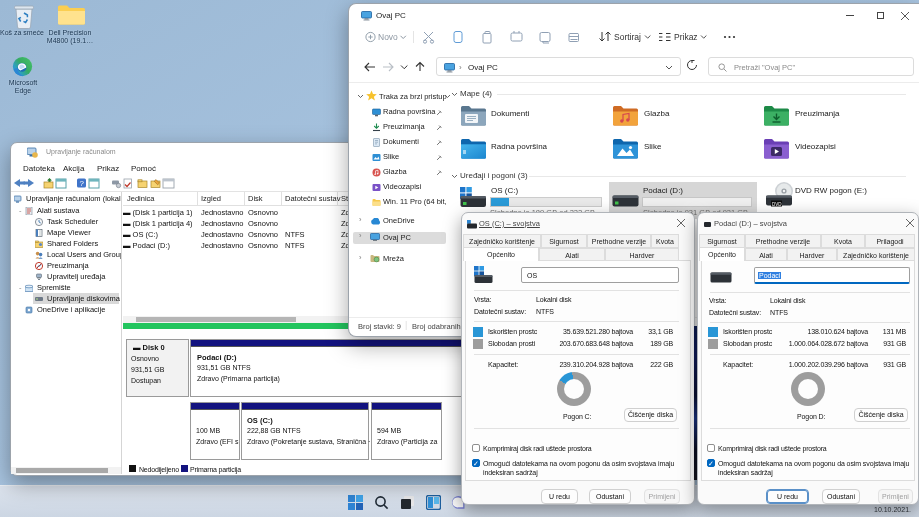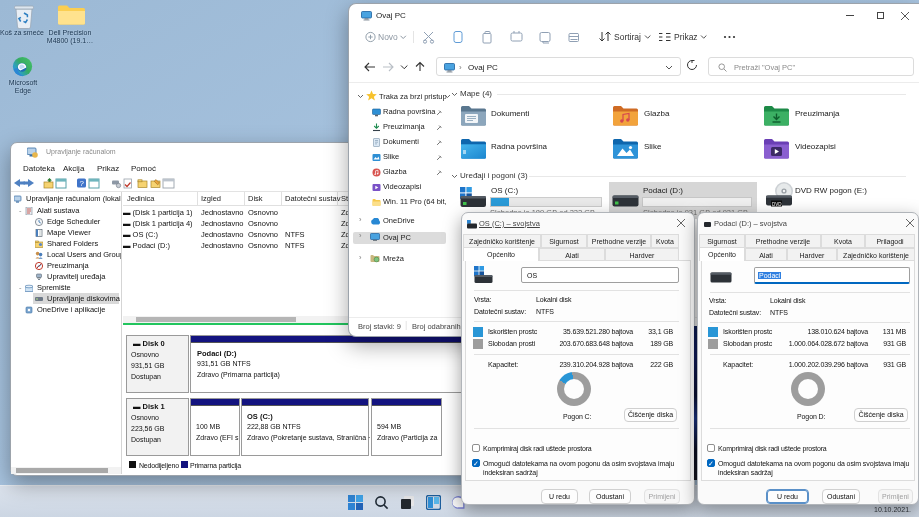--- a/index.html
+++ b/index.html
@@ -31,21 +31,21 @@
 #cm .menu span { position:absolute; top:3px; }
 #cm .toolbar { position:absolute; top:33px; left:0; width:100%; height:16px; border-bottom:1px solid #e3e3e3; }
 .cmpanes { position:absolute; top:49px; left:0; right:0; bottom:1px; }
 #cmtree { position:absolute; left:0; top:0; width:111px; bottom:0; border-right:1px solid #d5d5d5; overflow:hidden; }
 .trow { position:absolute; left:0; height:11px; font-size:7.5px; color:#111; white-space:nowrap; }
 .tico { position:absolute; width:8px; height:8px; top:1px; }
 #cmlist { position:absolute; left:112px; top:0; right:0; height:131px; }
 .lhead { position:absolute; top:0; height:14px; border-bottom:1px solid #e0e0e0; font-size:7.5px; color:#222; }
 .lcol { position:absolute; top:0; bottom:0; border-right:1px solid #e0e0e0; }
 .lrow { position:absolute; font-size:7.5px; color:#111; white-space:nowrap; }
-#cmdisks { position:absolute; left:112px; top:131px; right:0; bottom:0; border-top:2px solid #22c55e; }
+#cmdisks { position:absolute; left:112px; top:131px; right:0; bottom:0; border-top:6px solid #22c55e; }
 .dbox { position:absolute; border:1px solid #9a9a9a; background:#fff; }
 .dbar { position:absolute; left:0; right:0; top:0; height:7px; background:#13137f; border-bottom:1px solid #555; }
 .dtxt { position:absolute; font-size:7px; color:#111; white-space:nowrap; }
 .dlab { position:absolute; font-size:7.5px; color:#111; white-space:nowrap; }
 
 
 #exp { left:348px; top:3px; width:571px; height:334px; border-radius:8px 0 0 8px; border-right:none; }
 
 
 .dlg { position:absolute; top:212px; height:293px; background:#fafafa;
@@ -186,21 +186,21 @@
             <rect x="1" y="0" width="6" height="8" fill="#e8edf3" stroke="#7a8591" stroke-width=".6"></rect>
             <path d="M2 2 h4 M2 4 h4 M2 6 h3" stroke="#c0392b" stroke-width=".8"></path>
           </svg>
           <span style="position:absolute;left:26px">Alati sustava</span>
         </div>
       <div class="trow" style="top:24.5px">
           <svg class="tico" style="left:24px" viewBox="0 0 8 8">
             <circle cx="4" cy="4" r="3.6" fill="#f4f6f8" stroke="#5b6772" stroke-width=".7"></circle>
             <path d="M4 2 L4 4 L5.8 5" stroke="#2d6da8" stroke-width=".8" fill="none"></path>
           </svg>
-          <span style="position:absolute;left:36px">Edge Scheduler</span>
+          <span style="position:absolute;left:36px">Task Scheduler</span>
         </div>
       <div class="trow" style="top:35.5px">
           <svg class="tico" style="left:24px" viewBox="0 0 8 8">
             <rect x="1" y="0.5" width="6" height="7" fill="#fff" stroke="#5b6772" stroke-width=".7"></rect>
             <rect x="1" y="0.5" width="2" height="7" fill="#4a7ebb"></rect>
             <path d="M4 2 h2 M4 4 h2 M4 6 h2" stroke="#9aa" stroke-width=".6"></path>
           </svg>
           <span style="position:absolute;left:36px">Mape Viewer</span>
         </div>
       <div class="trow" style="top:46.5px">
@@ -304,26 +304,20 @@
         <div class="dtxt" style="left:4px;top:26px">931,51 GB</div>
         <div class="dtxt" style="left:4px;top:37px">Dostupan</div>
       </div>
       <div class="dbox" style="left:67px;top:10px;width:501px;height:58px;">
         <div class="dbar"></div>
         <div class="dlab" style="left:6px;top:13px;font-weight:bold">Podaci  (D:)</div>
         <div class="dtxt" style="left:6px;top:24px">931,51 GB NTFS</div>
         <div class="dtxt" style="left:6px;top:35px">Zdravo (Primarna particija)</div>
       </div>
 
-      <div class="dbox" style="left:3px;top:73px;width:63px;height:58px;background:#f2f2f2;">
-        <div class="dlab" style="left:6px;top:3px;font-weight:bold">▬ Disk 1</div>
-        <div class="dtxt" style="left:4px;top:15px">Osnovno</div>
-        <div class="dtxt" style="left:4px;top:26px">223,56 GB</div>
-        <div class="dtxt" style="left:4px;top:37px">Dostupan</div>
-      </div>
       <div class="dbox" style="left:67px;top:73px;width:50px;height:58px;">
         <div class="dbar"></div>
         <div class="dtxt" style="left:5px;top:24px">100 MB</div>
         <div class="dtxt" style="left:5px;top:35px">Zdravo (EFI s</div>
       </div>
       <div class="dbox" style="left:118px;top:73px;width:128px;height:58px;">
         <div class="dbar"></div>
         <div class="dlab" style="left:5px;top:13px;font-weight:bold">OS  (C:)</div>
         <div class="dtxt" style="left:5px;top:24px">222,88 GB NTFS</div>
         <div class="dtxt" style="left:5px;top:35px">Zdravo (Pokretanje sustava, Stranična ·</div>

